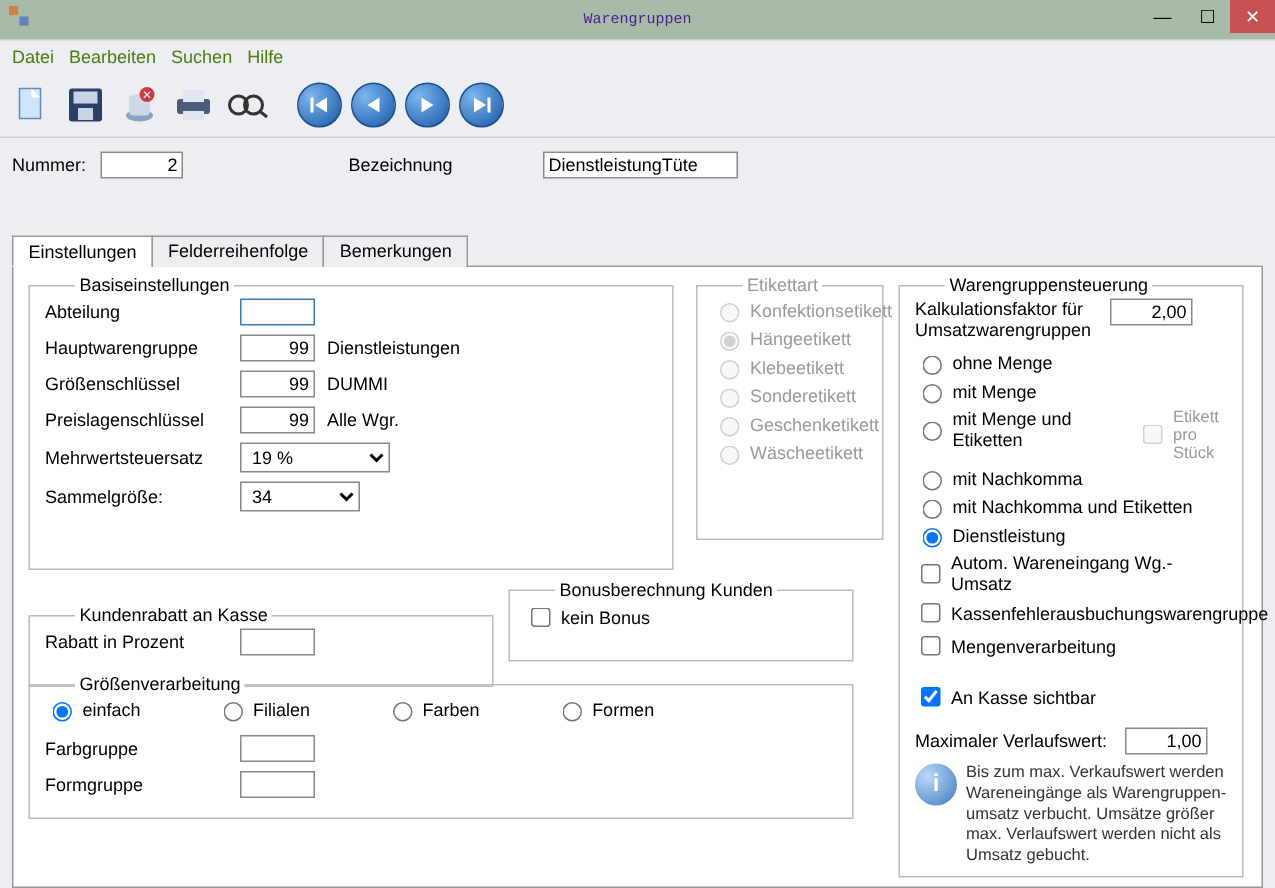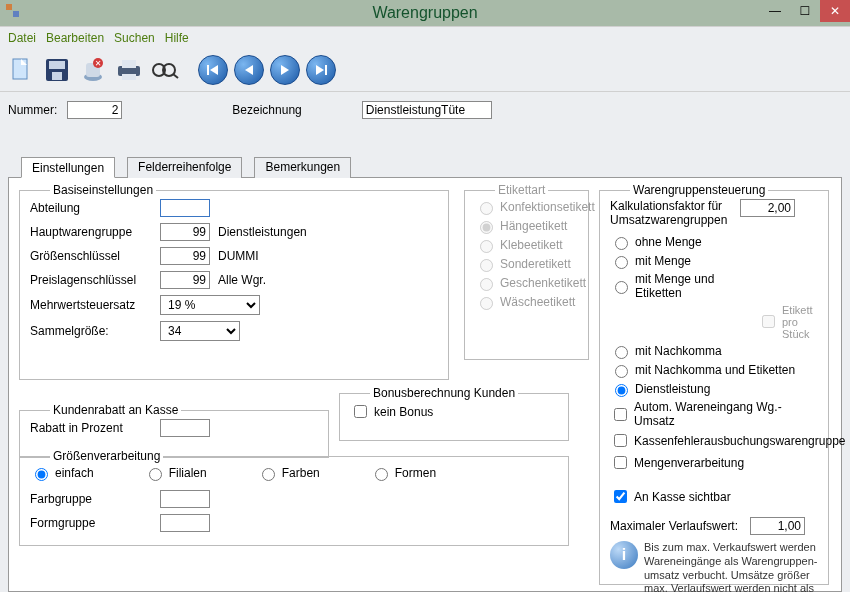--- a/index.html
+++ b/index.html
@@ -1,34 +1,34 @@
 <!DOCTYPE html>
 <html><head>
 <meta charset="utf-8">
 <style>
 * { box-sizing: border-box; font-family: "Segoe UI", Tahoma, sans-serif; }
 body { margin: 0; background: #a8baa8; width: 850px; height: 592px; overflow: hidden; }
 .titlebar { height: 26px; background: #a8baa8; display: flex; align-items: center; justify-content: center; position: relative; }
-.titlebar .title { font-size: 16px; color: #14532d; }
+.titlebar .title { font-size: 10px; color: #4c1d95; font-family: Liberation Mono, monospace; }
 .titlebar .controls { position: absolute; right: 0; top: 0; display: flex; }
 .titlebar .controls div { width: 30px; height: 22px; display: flex; align-items: center; justify-content: center; font-size: 12px; }
 .titlebar .controls .close { background: #c75050; color: #fff; }
 .titlebar .app-icon { position: absolute; left: 6px; top: 4px; width: 14px; height: 14px; }
 .menubar { background: #eceef1; height: 22px; display: flex; align-items: center; padding: 0 8px; gap: 10px; border-top: 1px solid #d0d0d0; }
 .menubar span { font-size: 12px; color: #4d7c0f; }
 .toolbar { background: #eceef1; height: 44px; display: flex; align-items: center; padding: 0 6px; gap: 6px; border-bottom: 1px solid #d0d0d0; }
 .tbtn { width: 30px; height: 30px; border-radius: 16px; display: flex; align-items: center; justify-content: center; }
 .navbtn { width: 30px; height: 30px; border-radius: 50%; background: radial-gradient(circle at 30% 30%, #7bb6f0, #1856a4); border: 1px solid #1a4c8e; display: flex; align-items: center; justify-content: center; color: #fff; }
 .content { background: #eceef1; height: calc(592px - 26px - 22px - 44px); padding: 4px 8px 8px 8px; }
 .toprow { display: flex; align-items: center; gap: 10px; height: 28px; margin-bottom: 12px; }
 .toprow .lbl { font-size: 12px; }
 .inp { border: 1px solid #888; background: #fff; font-size: 12px; padding: 1px 3px; height: 18px; }
 .inp.num { text-align: right; }
 .tabs { display: flex; position: relative; top: 1px; z-index: 2; }
-.tab { border: 1px solid #999; background: #eceef1; font-size: 12px; padding: 2px 10px; margin-right: -1px; border-bottom: none; margin-left: 13px; }
+.tab { border: 1px solid #999; background: #eceef1; font-size: 12px; padding: 2px 10px; margin-right: -1px; border-bottom: none; }
 .tab.active { background: #fff; border-bottom: 1px solid #fff; padding-top: 3px; }
 .tabbody { background: #fff; border: 1px solid #999; padding: 10px; height: 415px; position: relative; }
 .group { border: 1px solid #bbb; position: absolute; padding: 8px 10px 10px 10px; }
 .group > .legend { position: absolute; top: -8px; left: 8px; background: #fff; font-size: 12px; padding: 0 3px; margin-left: 22px; }
 .row { display: flex; align-items: center; margin-bottom: 6px; }
 .row .flabel { font-size: 12px; width: 130px; }
 .row .after { font-size: 12px; margin-left: 8px; }
 select.inp { height: 20px; }
 .radio, .check { display: flex; align-items: center; font-size: 12px; margin-bottom: 3px; gap: 4px; }
 .disabled { color: #9a9a9a; }
@@ -259,21 +259,21 @@
         </label>
       <label class="radio">
           <input type="radio" name="st" style="">
           <span>mit Menge</span>
         </label>
       <div style="display:flex; align-items:flex-start; gap:4px;">
         <label class="radio" style="flex:1;">
             <input type="radio" name="st" style="">
             <span>mit Menge und Etiketten</span>
           </label>
-        <label class="check disabled" style="font-size:11px; width:60px; line-height:1.1;margin-top:32px;">
+        <label class="check disabled" style="font-size:11px; width:60px; line-height:1.1;">
             <input type="checkbox" disabled="" style="">
             <span>Etikett pro Stück</span>
           </label>
       </div>
       <label class="radio">
           <input type="radio" name="st" style="">
           <span>mit Nachkomma</span>
         </label>
       <label class="radio">
           <input type="radio" name="st" style="">

